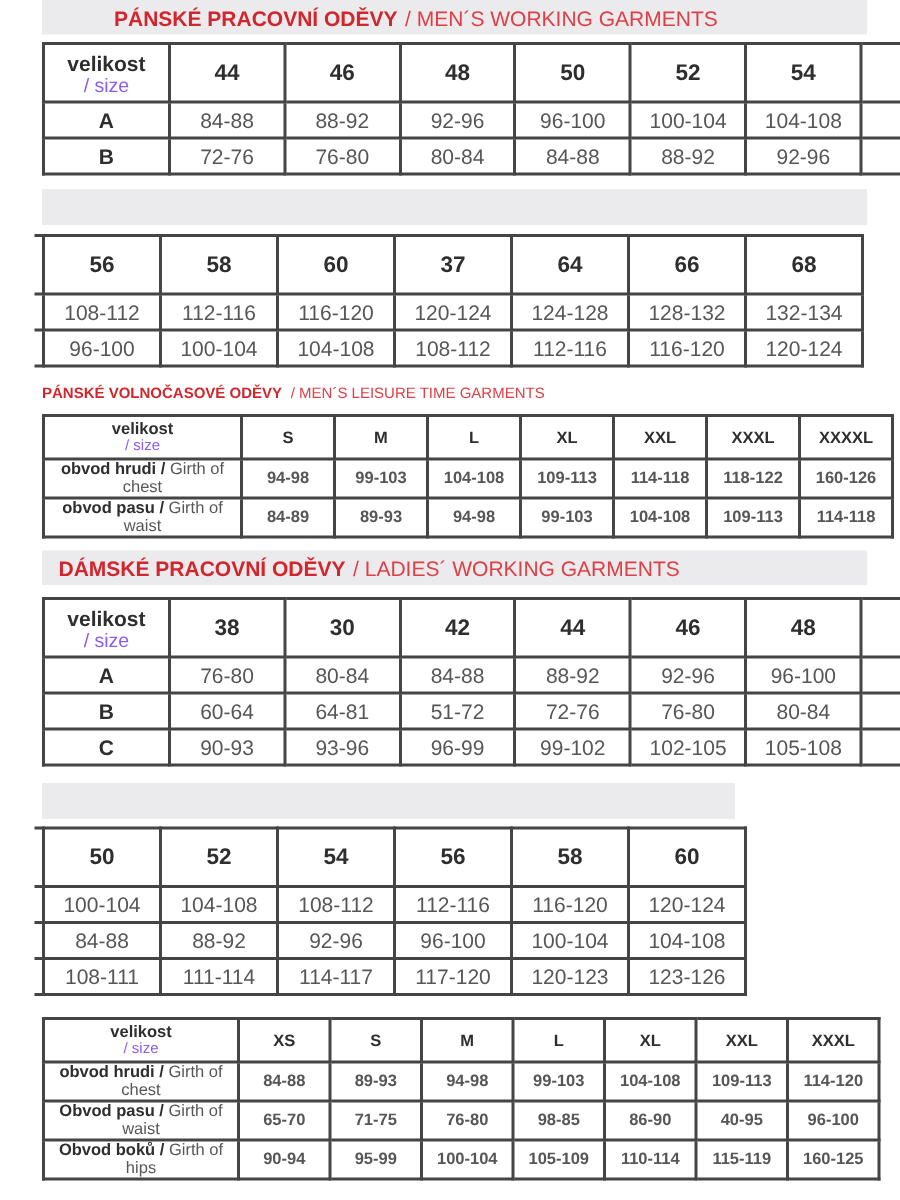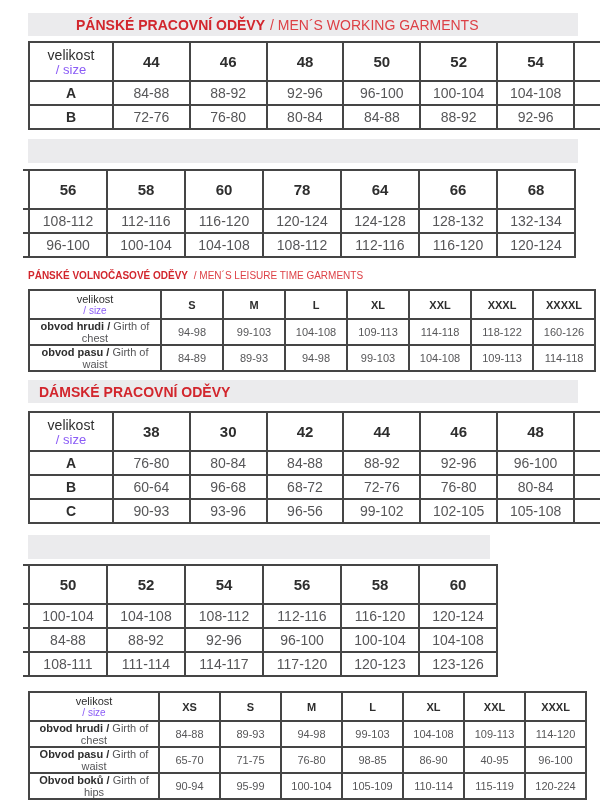--- a/index.html
+++ b/index.html
@@ -1,18 +1,18 @@
 <!DOCTYPE html>
 <html><head>
 <meta charset="utf-8">
 <style>
   html,body{margin:0;padding:0;}
   body{width:600px;height:800px;background:#ffffff;font-family:"Liberation Sans",sans-serif;overflow:hidden;}
   .titlebar{height:23px;width:550px;margin-left:28px;background:#ebebed;display:flex;align-items:center;box-sizing:border-box;padding-left:11px;}
-  #bar-men-working{margin-top:13px;padding-left:48px;}
+  #bar-men-working{padding-left:48px;}
   .titlebar .tcs{font-weight:bold;font-size:14px;color:#d2262d;white-space:pre;}
   .titlebar .ten{font-size:14px;color:#dd4046;margin-left:5px;white-space:pre;}
   .subtitle{margin:12px 0 0 28px;font-size:10px;line-height:12px;}
   .subtitle .tcs{font-weight:bold;color:#d2262d;}
   .subtitle .ten{color:#dd4046;margin-left:3px;}
   .divbar{height:24px;background:#ebebed;margin-left:28px;}
   #divider-men{width:550px;margin-top:9px;}
   #divider-ladies{width:462px;margin-top:11px;}
   table{border-collapse:collapse;table-layout:fixed;}
   td{border:2px solid #454545;text-align:center;vertical-align:middle;padding:0;overflow:hidden;}
@@ -26,24 +26,24 @@
   #tbl-mw1{margin-top:5px;}
   #tbl-mw2{margin-top:6px;}
   #tbl-ml{margin-top:7px;}
   #tbl-lw1{margin-top:8px;}
   #tbl-lw2{margin-top:5px;}
   #tbl-lm{margin-top:14px;}
   #bar-ladies-working{margin-top:8px;}
   .hdr{font-weight:bold;font-size:15px;color:#2e2e2e;}
   .val{font-size:14px;color:#565658;}
   .rowlbl{font-weight:bold;font-size:14px;color:#2e2e2e;}
-  .szhdr .shc{display:block;font-weight:normal;font-size:14px;color:#2e2e2e;line-height:16px;}
+  .szhdr .shc{display:block;font-weight:bold;font-size:14px;color:#2e2e2e;line-height:16px;}
   .szhdr .she{display:block;font-size:13px;color:#8b5cf6;line-height:14px;}
   .small .hdr{font-size:11px;}
-  .small .val{font-size:11px;}
+  .small .val{font-size:11px;font-weight:bold;}
   .small .shc{font-size:11px;line-height:12px;}
   .small .she{font-size:10px;line-height:11px;}
   .lblcell{font-size:11px;color:#565658;}
   .lblcell .lcs{font-weight:bold;color:#2e2e2e;}
   .cutR{border-right:none;}
   .cutL{border-left:none;}
 </style>
 </head>
 <body>
 
@@ -112,21 +112,21 @@
       <col style="width:78px">
       <col style="width:78px">
       <col style="width:78px">
     </colgroup>
   <tbody>
       <tr class="hrow">
     <td class="cutL"></td>
     <td class="hdr">56</td>
     <td class="hdr">58</td>
     <td class="hdr">60</td>
-    <td class="hdr">78</td>
+    <td class="hdr">37</td>
     <td class="hdr">64</td>
     <td class="hdr">66</td>
     <td class="hdr">68</td>
   </tr>
   <tr class="drow">
     <td class="cutL"></td>
     <td class="val">108-112</td>
     <td class="val">112-116</td>
     <td class="val">116-120</td>
     <td class="val">120-124</td>
@@ -195,20 +195,21 @@
     <td class="val">99-103</td>
     <td class="val">104-108</td>
     <td class="val">109-113</td>
     <td class="val">114-118</td>
   </tr>
 </tbody>
   </table>
 
 <div class="titlebar" id="bar-ladies-working">
   <span class="tcs">DÁMSKÉ PRACOVNÍ ODĚVY</span>
+  <span class="ten">/ LADIES´ WORKING GARMENTS</span>
 </div>
 
 <table class="big" id="tbl-lw1">
   <colgroup>
       <col style="width:84px">
       <col style="width:77px">
       <col style="width:77px">
       <col style="width:77px">
       <col style="width:77px">
       <col style="width:77px">
@@ -235,32 +236,32 @@
     <td class="val">80-84</td>
     <td class="val">84-88</td>
     <td class="val">88-92</td>
     <td class="val">92-96</td>
     <td class="val">96-100</td>
     <td class="cutR"></td>
   </tr>
   <tr class="drow">
     <td class="rowlbl">B</td>
     <td class="val">60-64</td>
-    <td class="val">96-68</td>
-    <td class="val">68-72</td>
+    <td class="val">64-81</td>
+    <td class="val">51-72</td>
     <td class="val">72-76</td>
     <td class="val">76-80</td>
     <td class="val">80-84</td>
     <td class="cutR"></td>
   </tr>
   <tr class="drow">
     <td class="rowlbl">C</td>
     <td class="val">90-93</td>
     <td class="val">93-96</td>
-    <td class="val">96-56</td>
+    <td class="val">96-99</td>
     <td class="val">99-102</td>
     <td class="val">102-105</td>
     <td class="val">105-108</td>
     <td class="cutR"></td>
   </tr>
 </tbody>
   </table>
 
 <div class="divbar" id="divider-ladies"></div>
 
@@ -360,16 +361,16 @@
     <td class="val">96-100</td>
   </tr>
   <tr class="drow">
     <td class="lblcell"><span class="lcs">Obvod boků /</span> <span class="len">Girth of hips</span></td>
     <td class="val">90-94</td>
     <td class="val">95-99</td>
     <td class="val">100-104</td>
     <td class="val">105-109</td>
     <td class="val">110-114</td>
     <td class="val">115-119</td>
-    <td class="val">120-224</td>
+    <td class="val">160-125</td>
   </tr>
 </tbody>
   </table>
 
 </body></html>

